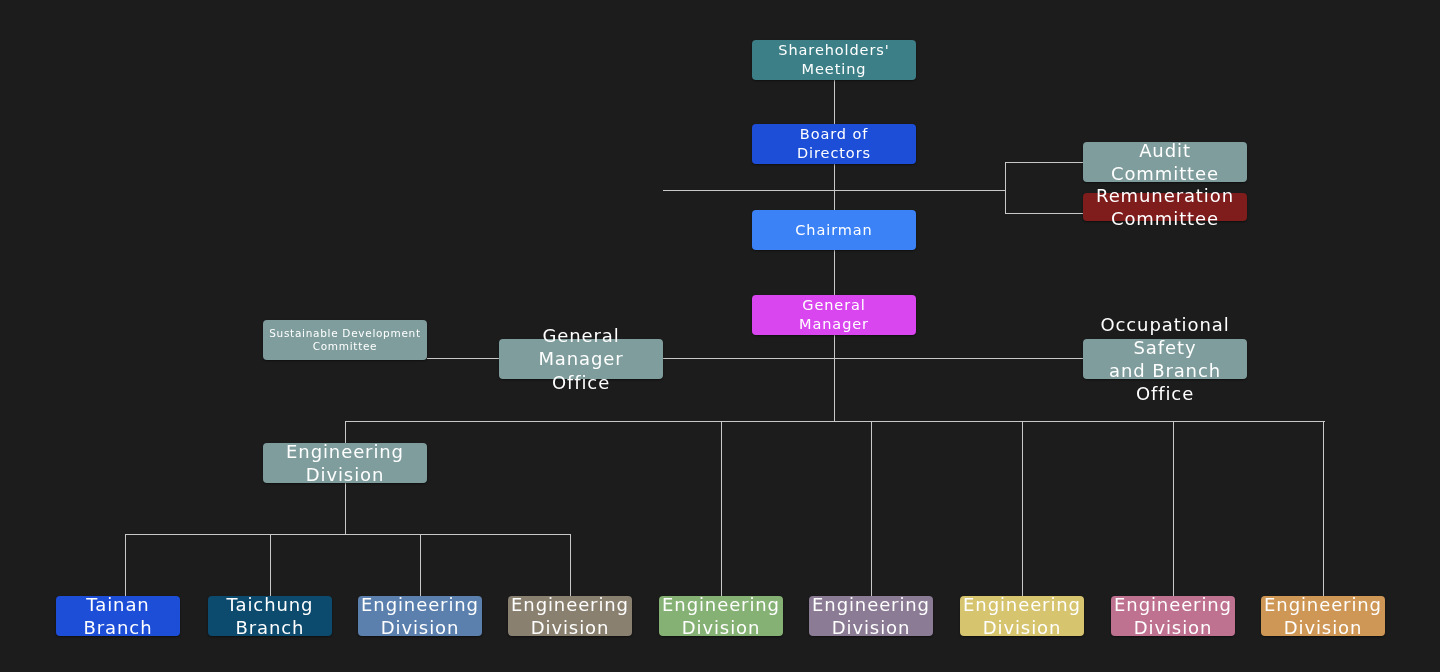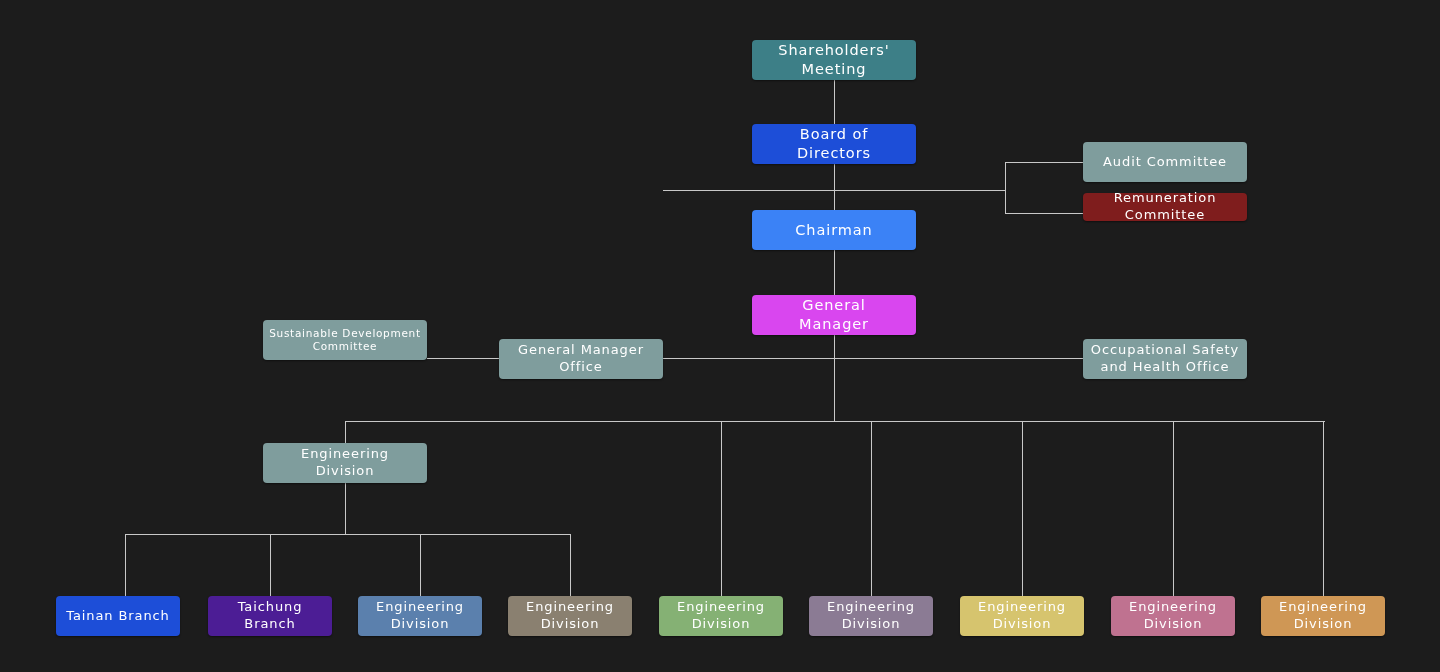--- a/index.html
+++ b/index.html
@@ -37,21 +37,21 @@
     line-height: 1.28;
     padding: 2px 6px;
     box-shadow: 0 1px 2px rgba(0,0,0,0.45);
     user-select: none;
   }
   .node .label {
     display: block;
     white-space: pre-line;
   }
   .fs15 { font-size: 14.5px; }
-  .fs14 { font-size: 13px; }
+  .fs14 { font-size: 18px; }
   .fs11 { font-size: 10.5px; letter-spacing: 0.7px; }
 </style>
 </head>
 <body>
 
 <div id="chart-root" style="width: 1440px; height: 672px; background: rgb(28, 28, 28);">
     <div class="conn v" style="background: rgb(200, 200, 200); left: 834px; top: 80px; height: 44px;"></div>
     <div class="conn v" style="background: rgb(200, 200, 200); left: 834px; top: 164px; height: 46px;"></div>
     <div class="conn v" style="background: rgb(200, 200, 200); left: 834px; top: 250px; height: 45px;"></div>
     <div class="conn v" style="background: rgb(200, 200, 200); left: 834px; top: 335px; height: 86px;"></div>
@@ -98,30 +98,30 @@
     <div class="node fs11" style="left: 263px; top: 320px; width: 164px; height: 40px; background: rgb(127, 157, 157);">
       <span class="label">Sustainable Development
 Committee</span>
     </div>
     <div class="node fs14" style="left: 499px; top: 339px; width: 164px; height: 40px; background: rgb(127, 157, 157);">
       <span class="label">General Manager
 Office</span>
     </div>
     <div class="node fs14" style="left: 1083px; top: 339px; width: 164px; height: 40px; background: rgb(127, 157, 157);">
       <span class="label">Occupational Safety
-and Health Office</span>
+and Branch Office</span>
     </div>
     <div class="node fs14" style="left: 263px; top: 443px; width: 164px; height: 40px; background: rgb(127, 157, 157);">
       <span class="label">Engineering
 Division</span>
     </div>
     <div class="node fs14" style="left: 56px; top: 596px; width: 124px; height: 40px; background: #1d4ed8;">
       <span class="label">Tainan Branch</span>
     </div>
-    <div class="node fs14" style="left: 208px; top: 596px; width: 124px; height: 40px; background: #4c1d95;">
+    <div class="node fs14" style="left: 208px; top: 596px; width: 124px; height: 40px; background: #0c4a6e;">
       <span class="label">Taichung
 Branch</span>
     </div>
     <div class="node fs14" style="left: 358px; top: 596px; width: 124px; height: 40px; background: rgb(91, 128, 173);">
       <span class="label">Engineering
 Division</span>
     </div>
     <div class="node fs14" style="left: 508px; top: 596px; width: 124px; height: 40px; background: rgb(138, 128, 112);">
       <span class="label">Engineering
 Division</span>

